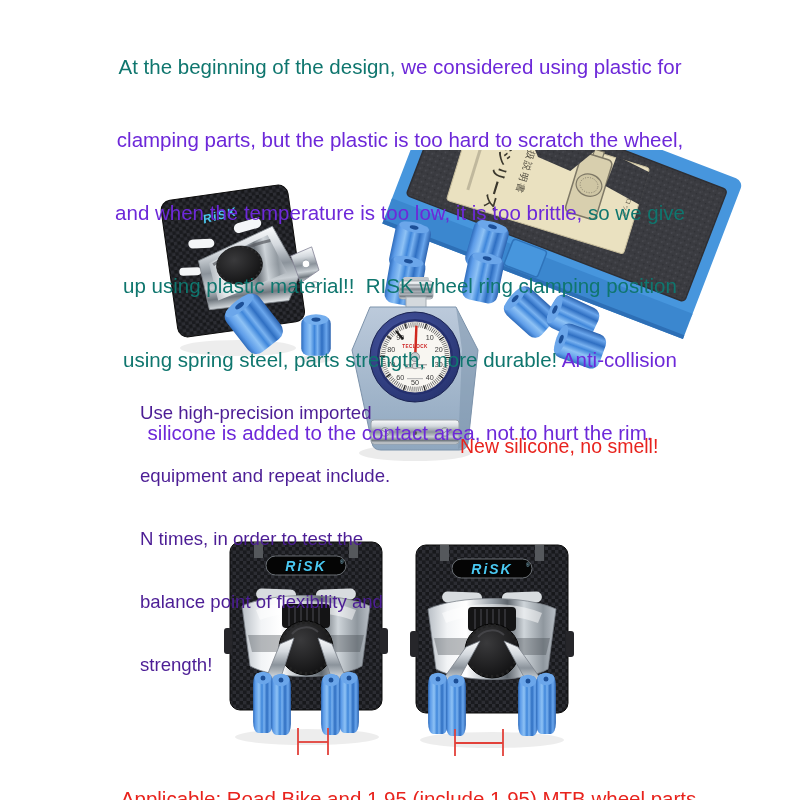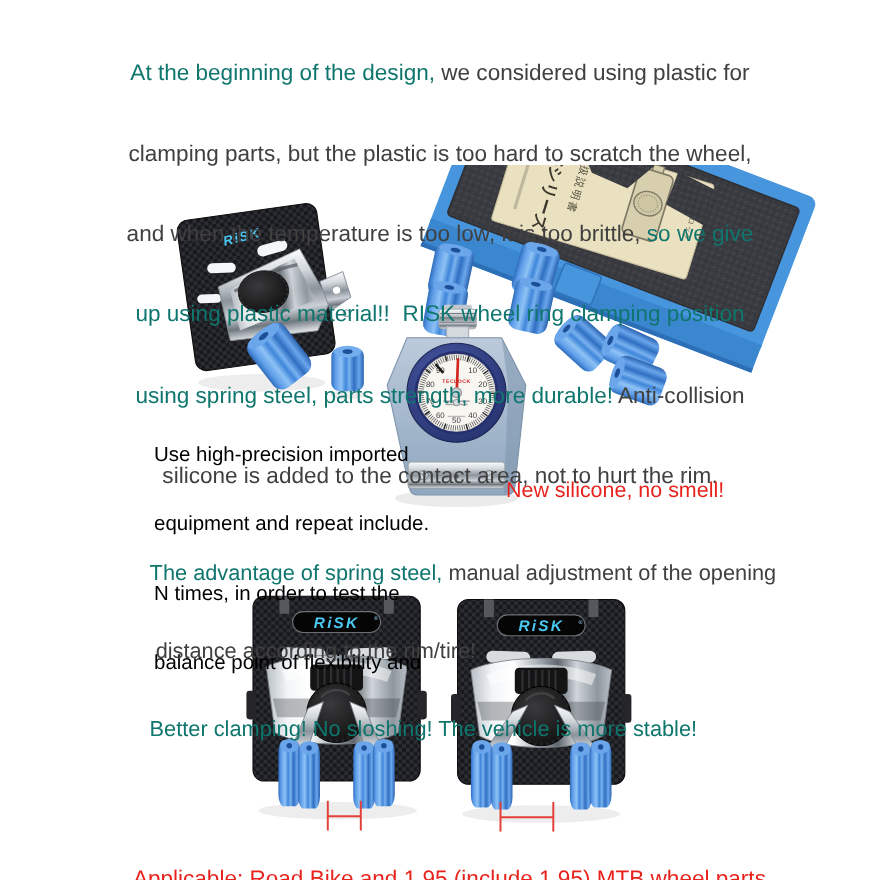--- a/index.html
+++ b/index.html
@@ -1,23 +1,23 @@
 <!DOCTYPE html>
 <html><head>
 <meta charset="utf-8">
 <style>
   html,body{margin:0;padding:0;background:#fff;}
   #canvas{position:relative;width:800px;height:800px;background:#ffffff;overflow:hidden;
           font-family:"Liberation Sans","DejaVu Sans",sans-serif;}
   #art{position:absolute;left:0;top:0;z-index:1;}
   .txt{position:absolute;z-index:2;white-space:pre-wrap;}
   .k{color:#0f766e;}
-  .r{color:#404040;}
+  .r{color:#6d28d9;}
   .intro{left:0;right:0;top:6px;text-align:center;font-size:20.5px;line-height:24.4px;font-weight:400;}
-  .note-left{left:140px;top:360px;width:270px;font-size:18.6px;line-height:21px;color:#000000;text-align:left;}
+  .note-left{left:140px;top:360px;width:270px;font-size:18.6px;line-height:21px;color:#4c1d95;text-align:left;}
   .note-right{left:460px;top:387px;width:205px;font-size:19.5px;line-height:23.8px;color:#e8231d;text-align:left;}
   .advantage{left:136px;top:463px;width:620px;font-size:19.8px;line-height:23.6px;}
   .applicable{left:0;right:0;top:763px;text-align:center;font-size:20.5px;color:#e8231d;}
 </style>
 </head>
 <body>
 
 <div id="canvas">
 
   <svg id="art" width="800" height="800" viewBox="0 0 800 800">
@@ -262,29 +262,25 @@
     <div><span class="k">up using plastic material!!  RISK wheel ring clamping position</span></div>
     <div><span class="k">using spring steel, parts strength, more durable! </span><span class="r">Anti-collision</span></div>
     <div><span class="r">silicone is added to the contact area, not to hurt the rim.</span></div>
   </div>
 
   <div class="txt note-left">
     <div>Use high-precision imported</div>
     <div>equipment and repeat include.</div>
     <div>N times, in order to test the</div>
     <div>balance point of flexibility and</div>
+    <div>strength!</div>
   </div>
 
   <div class="txt note-right">
     <div>New silicone, no smell!</div>
   </div>
 
-  <div class="txt advantage">
-    <div><span class="k">The advantage of spring steel, </span><span class="r">manual adjustment of the opening</span></div>
-    <div><span class="r"> distance according to the rim/tire!</span></div>
-    <div><span class="k">Better clamping! No sloshing! The vehicle is more stable!</span></div>
-  </div>
 
   <div class="txt applicable">
     <span>Applicable: Road Bike and 1.95 (include 1.95) MTB wheel parts.</span>
   </div>
 
 </div>
 
 </body></html>

